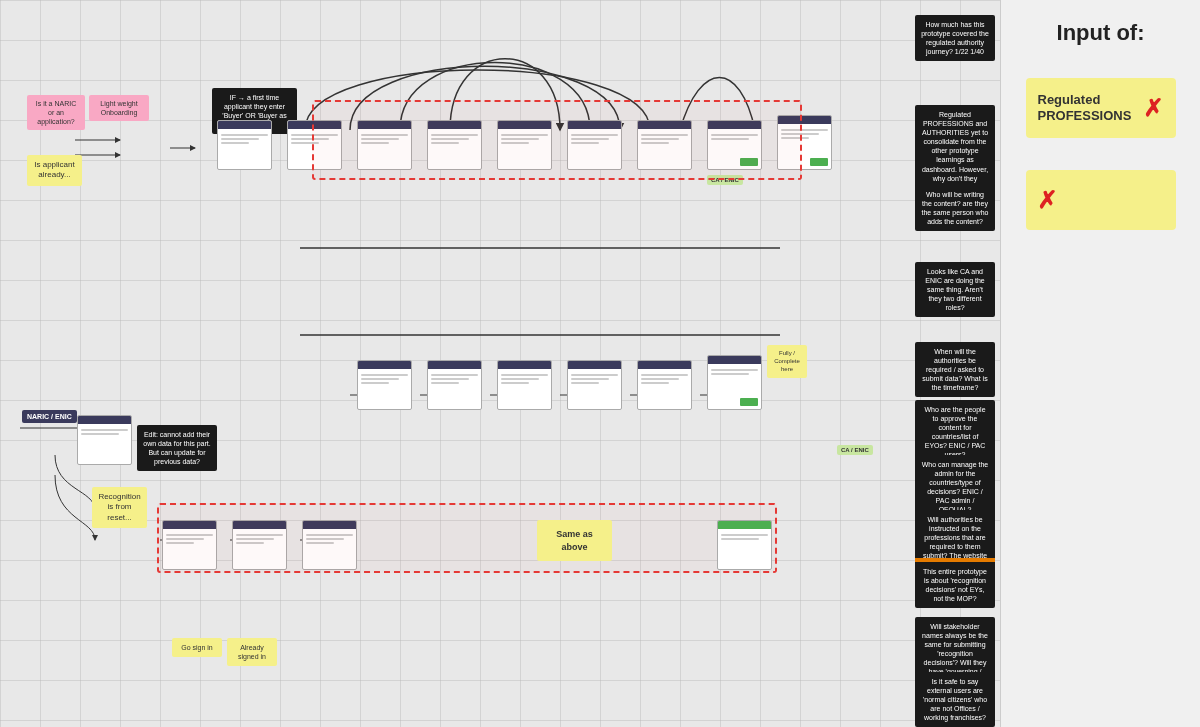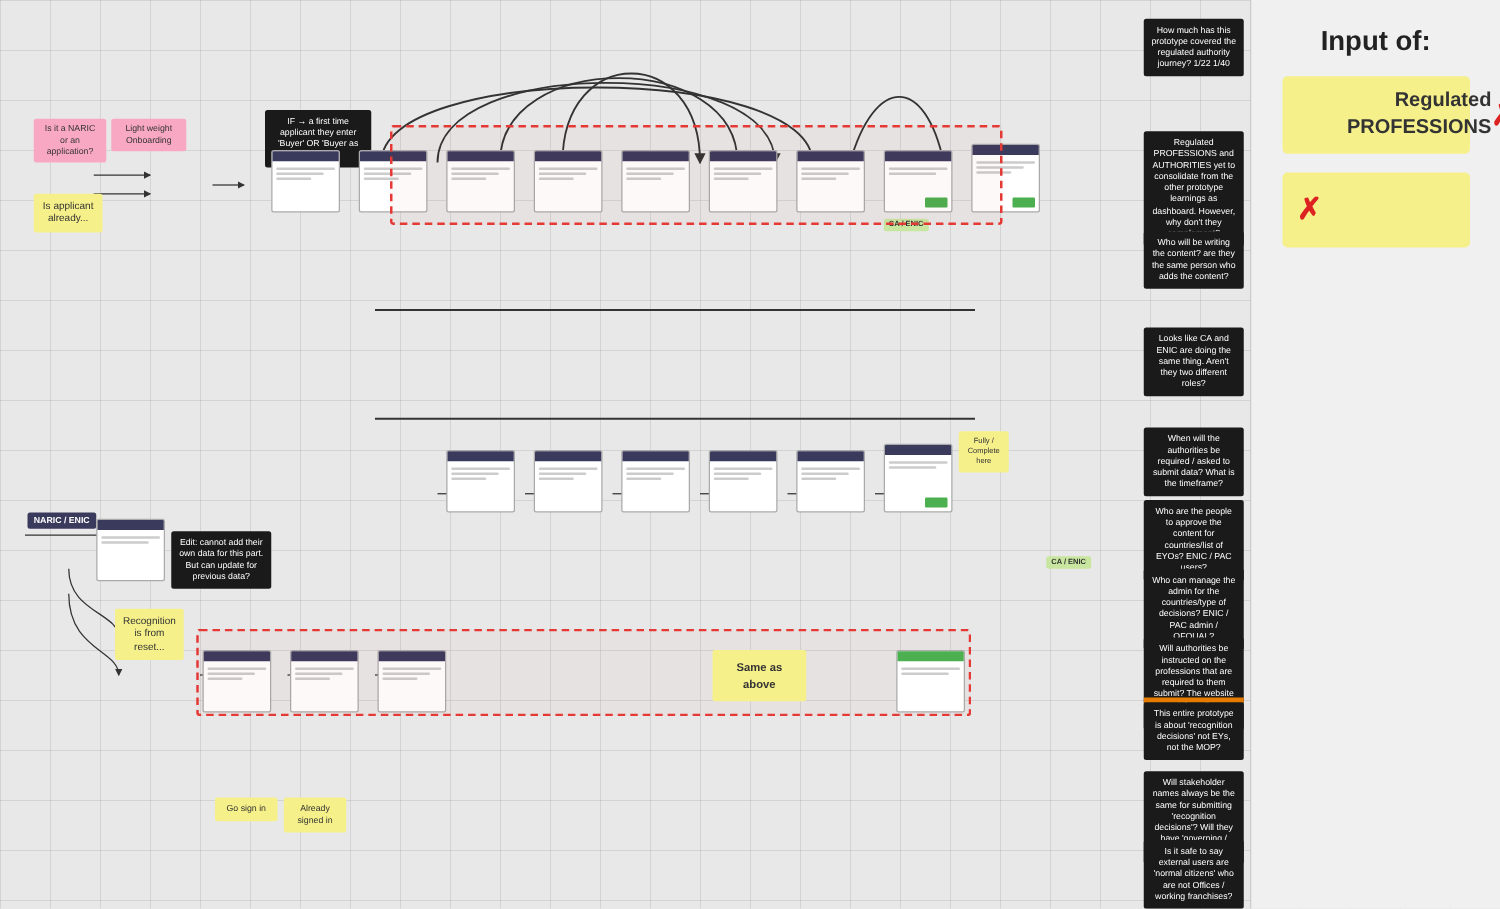--- a/index.html
+++ b/index.html
@@ -28,21 +28,21 @@
       right: 0;
       top: 0;
       width: 200px;
       height: 727px;
       background: #f0f0f0;
       border-left: 1px solid #ccc;
       display: flex;
       flex-direction: column;
       align-items: center;
       padding: 20px 15px;
-      gap: 15px;
+      gap: 32px;
     }
 
     .input-of-label {
       font-size: 22px;
       font-weight: bold;
       color: #222;
       text-align: center;
       line-height: 1.2;
     }
 
@@ -58,24 +58,23 @@
       font-size: 14px;
       color: #333;
       position: relative;
     }
 
     .panel-item.yellow { background: #f5f08a; }
     .panel-item.green { background: #c8e6a0; }
 
     .panel-item-text {
       flex: 1;
-      text-align: right;
-      font-size: 16px;
+      text-align: left;
+      font-size: 13px;
       line-height: 1.3;
-      margin-left: 40px;
     }
 
     .check-mark {
       font-size: 28px;
       color: #22aa22;
       font-weight: bold;
     }
 
     .cross-mark {
       font-size: 24px;
@@ -471,21 +470,21 @@
     <div class="header-bar"></div>
     <div class="content-lines">
       <div class="line full"></div>
       <div class="line medium"></div>
       <div class="line short"></div>
     </div>
   </div>
 
   <div class="dashed-box" style="left:140px;top:503px;width:620px;height:70px;"></div>
 
-  <div class="sticky-same" style="left:520px;top:520px;width:75px;margin-left:33px;">
+  <div class="sticky-same" style="left:520px;top:520px;width:75px;">
     <span>Same as above</span>
   </div>
 
   <div class="screen-card" style="left:700px;top:520px;width:55px;height:50px;">
     <div class="header-bar" style="background:#4caf50;"></div>
     <div class="content-lines">
       <div class="line full"></div>
       <div class="line medium"></div>
     </div>
   </div>

